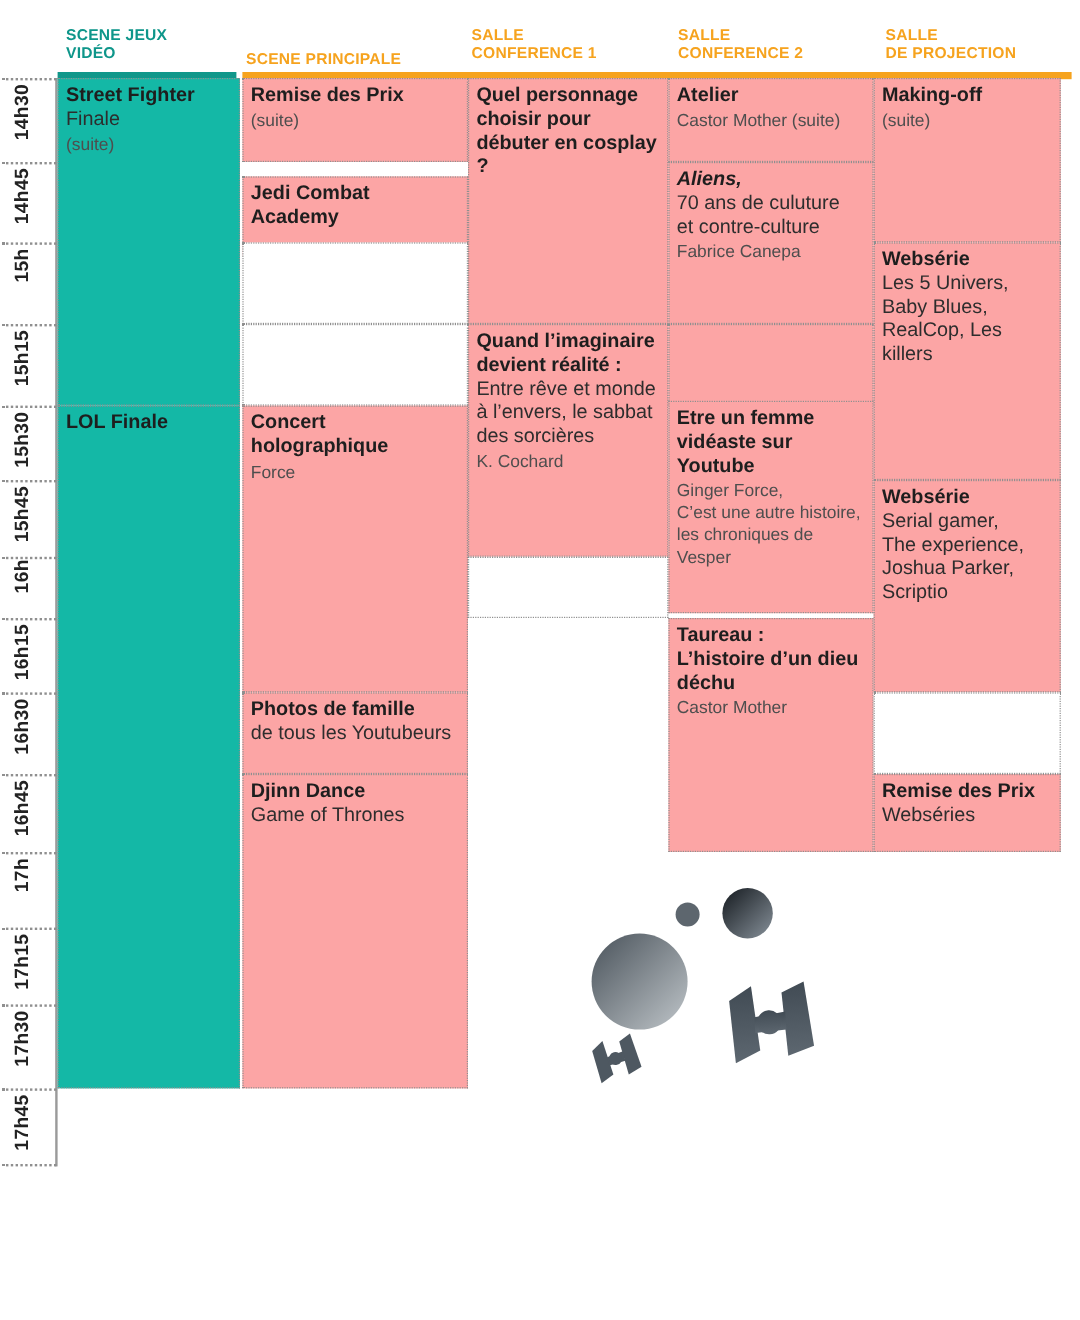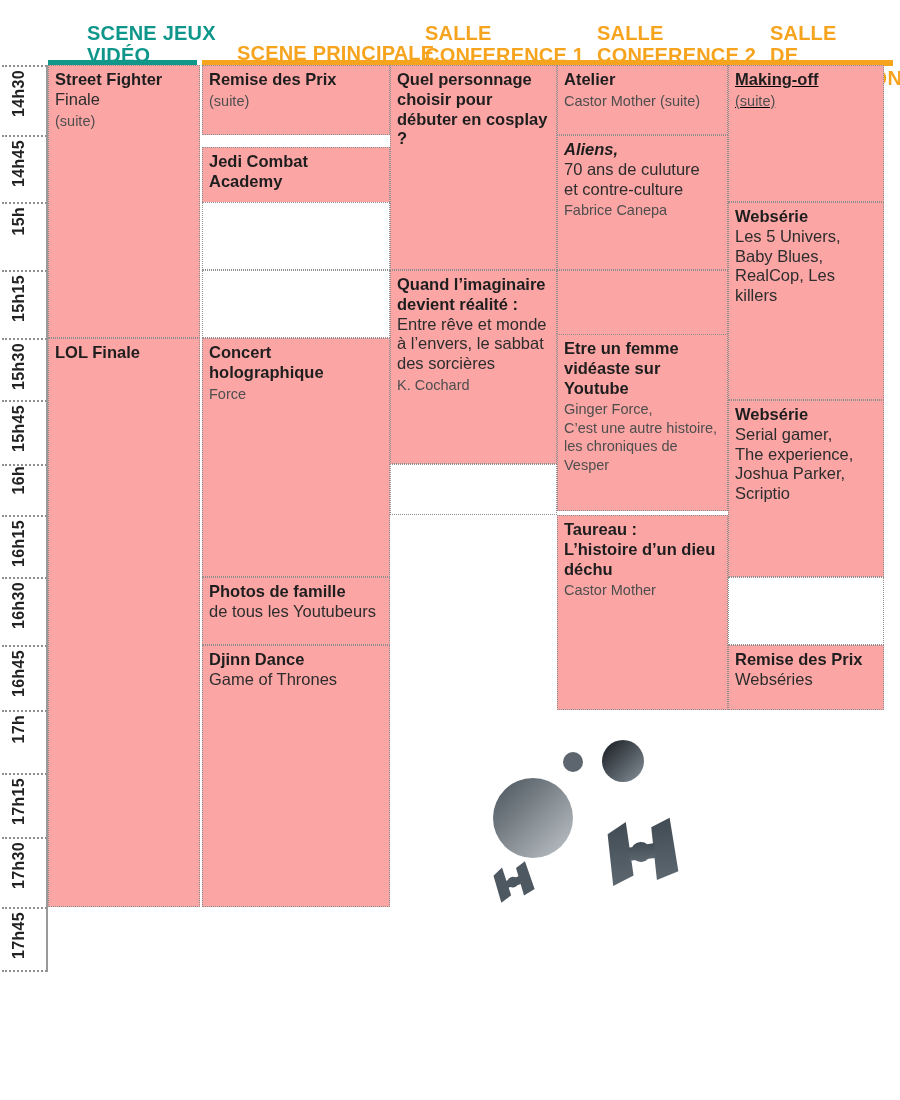--- a/index.html
+++ b/index.html
@@ -1,32 +1,32 @@
 <!DOCTYPE html>
 <html><head>
 <meta charset="utf-8">
 <style>
   html,body{margin:0;padding:0;background:#ffffff;}
   .board{position:relative;width:900px;height:1100px;background:#fff;
          font-family:"Liberation Sans", sans-serif;overflow:hidden;}
-  .colhead{position:absolute;font-weight:bold;font-size:20px;line-height:1.12;
-           letter-spacing:.2px;white-space:pre-line;margin-left:32px;}
+  .colhead{position:absolute;font-weight:bold;font-size:13px;line-height:1.12;
+           letter-spacing:.2px;white-space:pre-line;}
   .colhead.teal{color:#0e968a;}
   .colhead.orange{color:#f6a31e;}
   .bar{position:absolute;top:60px;height:6px;}
   .bar.teal{background:#11978a;}
   .bar.orange{background:#f6a31e;}
   .axis{position:absolute;left:46px;top:65px;width:2px;height:907px;background:#9a9a9a;}
   .tick{position:absolute;left:2px;width:45px;height:0;border-top:2px dotted #8f8f8f;}
   .time{position:absolute;left:10px;writing-mode:vertical-rl;transform:rotate(180deg);
         font-weight:bold;font-size:16px;color:#222;letter-spacing:.3px;}
   .cell{position:absolute;box-sizing:border-box;border:1px dotted #8f8f8f;
         padding:4px 4px 4px 6px;overflow:hidden;}
   .cell.cream{background:#fca5a5;}
-  .cell.tealbg{background:#fca5a5;}
+  .cell.tealbg{background:#14b8a6;}
   .cell.white{background:#ffffff;}
   .t{display:block;font-weight:bold;font-size:16.5px;line-height:1.2;color:#1e1e1e;white-space:pre-line;}
   .t.it{font-style:italic;}
   .s{display:block;font-size:16.5px;line-height:1.2;color:#2d2d2d;white-space:pre-line;}
   .m{display:block;font-size:14.5px;line-height:1.28;color:#4e4e4e;white-space:pre-line;margin-top:2px;}
   .gfx{position:absolute;left:480px;top:735px;}
 </style>
 </head>
 <body>
 
@@ -145,21 +145,21 @@
 les chroniques de
 Vesper</span>
   </div>
   <div class="cell cream" style="left:557px;top:515px;width:171px;height:195px;">
     <span class="t">Taureau :
 L’histoire d’un dieu
 déchu</span>
     <span class="m">Castor Mother</span>
   </div>
 
-  <div class="cell cream" style="left:728px;top:65px;width:156px;height:137px;text-decoration:underline;">
+  <div class="cell cream" style="left:728px;top:65px;width:156px;height:137px;">
     <span class="t">Making-off</span>
     <span class="m">(suite)</span>
   </div>
   <div class="cell cream" style="left:728px;top:202px;width:156px;height:198px;">
     <span class="t">Websérie</span>
     <span class="s">Les 5 Univers,
 Baby Blues,
 RealCop, Les
 killers</span>
   </div>

